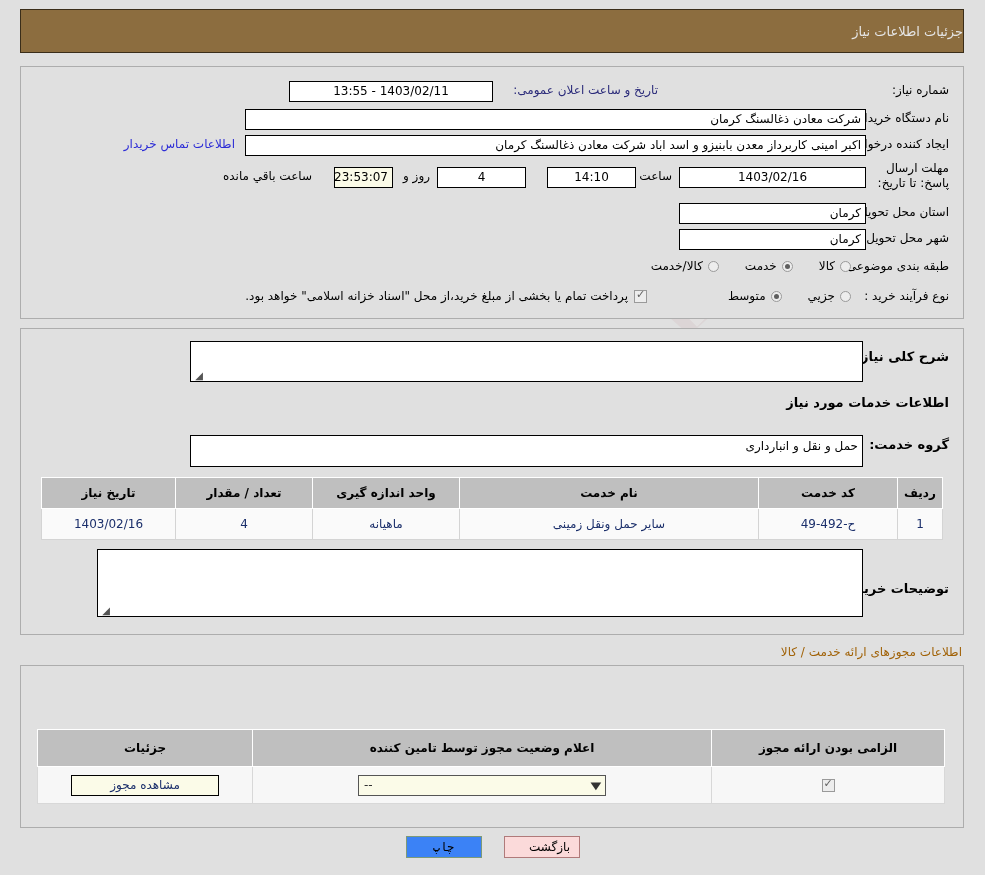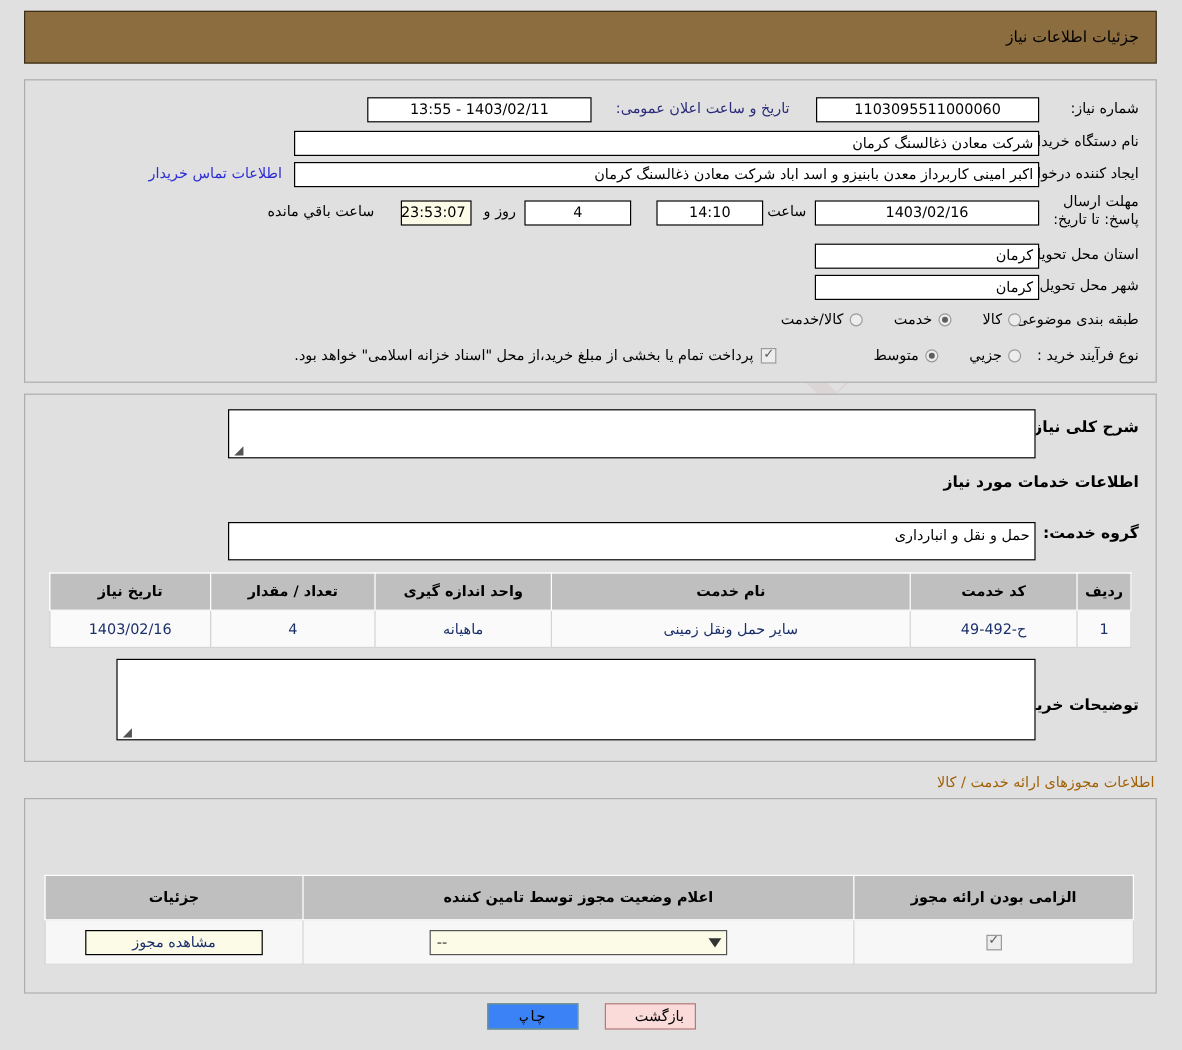--- a/index.html
+++ b/index.html
@@ -33,21 +33,21 @@
     content:"";position:absolute;left:26px;top:30px;width:70px;height:70px;
     border-left:14px solid #efe3e4;border-bottom:14px solid #efe3e4;
     transform:rotate(-45deg);
   }
   
   .header-bar{
     position:absolute;right:21px;top:9px;width:944px;height:44px;
     background:#8c6d3f;border:1px solid #3a2d19;
     box-sizing:border-box;
     display:flex;align-items:center;justify-content:flex-start;
-    padding-right:14px;color:#000000;font-size:13px;z-index:2;
+    color:#e5e5e5;font-size:13px;z-index:2;
   }
   
   .panel{
     position:absolute;background:#e0e0e0;
     border:1px solid #adadad;box-sizing:border-box;z-index:1;
   }
   .panel-top   {right:21px;top:66px;width:944px;height:253px;}
   .panel-mid   {right:21px;top:328px;width:944px;height:307px;}
   .panel-lic   {right:21px;top:665px;width:944px;height:163px;}
 
@@ -157,25 +157,24 @@
 
 <div class="header-bar">
   <span>جزئیات اطلاعات نیاز</span>
 </div>
 
 <div class="panel panel-top">
 
   <div class="row" style="right:14px;top:16px;">
     <span class="lbl">شماره نیاز:</span>
   </div>
-  <div class="inp" style="position:absolute;right:97px;top:14px;width:186px;">1103095511000060</div>
   <div class="row" style="right:305px;top:16px;">
     <span class="lbl" style="color:#2b2b7a;">تاریخ و ساعت اعلان عمومی:</span>
   </div>
-  <div class="inp" style="position:absolute;right:470px;top:14px;width:187px;">1403/02/11 - 13:55</div>
+  <div class="inp" style="position:absolute;right:470px;top:14px;width:204px;">1403/02/11 - 13:55</div>
 
   <div class="row" style="right:14px;top:44px;">
     <span class="lbl">نام دستگاه خریدار:</span>
   </div>
   <div class="inp inp-right" style="position:absolute;right:97px;top:42px;width:621px;">شرکت معادن ذغالسنگ کرمان</div>
 
   <div class="row" style="right:14px;top:70px;">
     <span class="lbl">ایجاد کننده درخواست:</span>
   </div>
   <div class="inp inp-right" style="position:absolute;right:97px;top:68px;width:621px;">اکبر امینی کاربرداز معدن بابنیزو و اسد اباد شرکت معادن ذغالسنگ کرمان</div>

